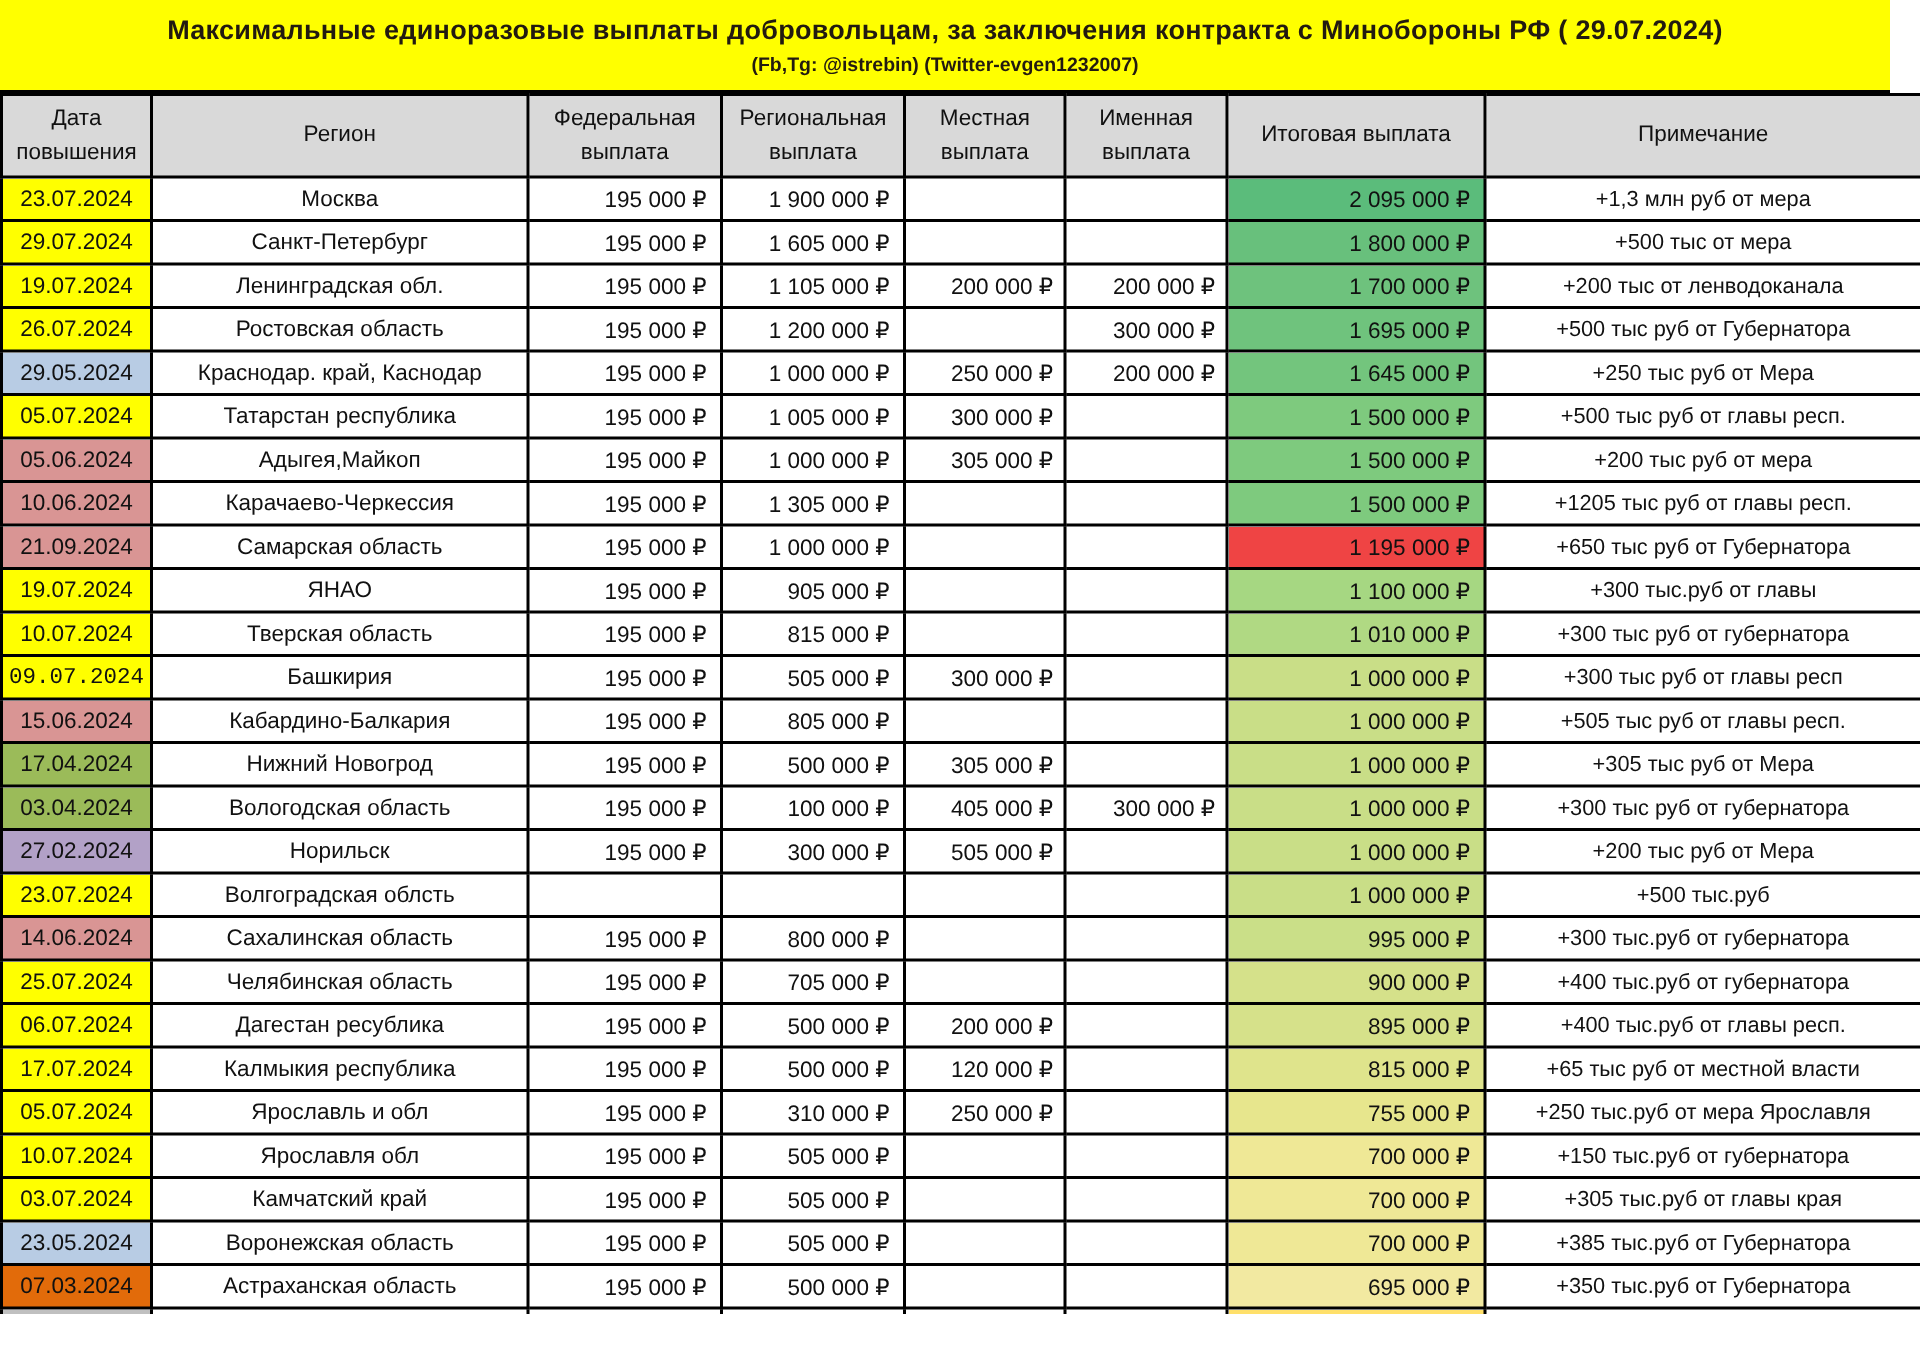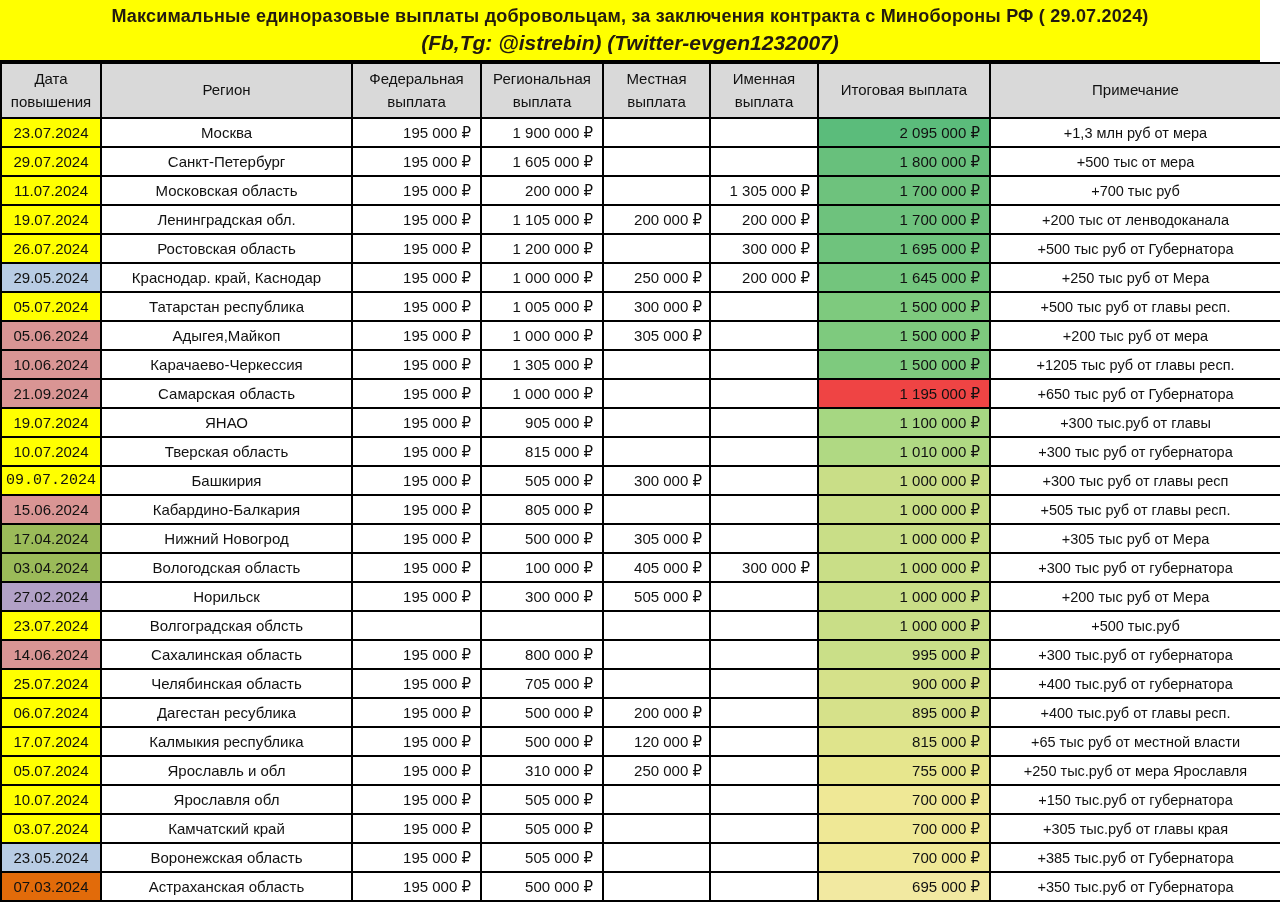--- a/index.html
+++ b/index.html
@@ -11,21 +11,21 @@
   }
   .title-band {
     width: 1260px; height: 62px;
     background: #ffff00;
     display: flex; flex-direction: column;
     align-items: center; justify-content: center;
     gap: 4px;
     border-bottom: 2px solid #000;
   }
   .title-line1 { font-size: 18px; font-weight: bold; color: #221a10; letter-spacing: .2px; }
-  .title-line2 { font-size: 21px; font-weight: bold; color: #221a10; font-style: italic; }
+  .title-line2 { font-size: 13px; font-weight: bold; color: #221a10; }
   table {
     width: 1280px;
     border-collapse: collapse;
     table-layout: fixed;
   }
   th, td {
     border: 2px solid #000;
     font-size: 15px;
     color: #111;
     overflow: hidden;
@@ -106,30 +106,20 @@
     <td class="c-date" style="background: rgb(255, 255, 0);">29.07.2024</td>
     <td class="c-region">Санкт-Петербург</td>
     <td class="c-fed">195 000 ₽</td>
     <td class="c-reg">1 605 000 ₽</td>
     <td class="c-loc"></td>
     <td class="c-pers"></td>
     <td class="c-total" style="background: rgb(104, 192, 124);">1 800 000 ₽</td>
     <td class="c-note">+500 тыс от мера</td>
   </tr>
       <tr>
-    <td class="c-date" style="background: rgb(255, 255, 0);">11.07.2024</td>
-    <td class="c-region">Московская область</td>
-    <td class="c-fed">195 000 ₽</td>
-    <td class="c-reg">200 000 ₽</td>
-    <td class="c-loc"></td>
-    <td class="c-pers">1 305 000 ₽</td>
-    <td class="c-total" style="background: rgb(110, 194, 125);">1 700 000 ₽</td>
-    <td class="c-note">+700 тыс руб</td>
-  </tr>
-      <tr>
     <td class="c-date" style="background: rgb(255, 255, 0);">19.07.2024</td>
     <td class="c-region">Ленинградская обл.</td>
     <td class="c-fed">195 000 ₽</td>
     <td class="c-reg">1 105 000 ₽</td>
     <td class="c-loc">200 000 ₽</td>
     <td class="c-pers">200 000 ₽</td>
     <td class="c-total" style="background: rgb(110, 194, 125);">1 700 000 ₽</td>
     <td class="c-note">+200 тыс от ленводоканала</td>
   </tr>
       <tr>

